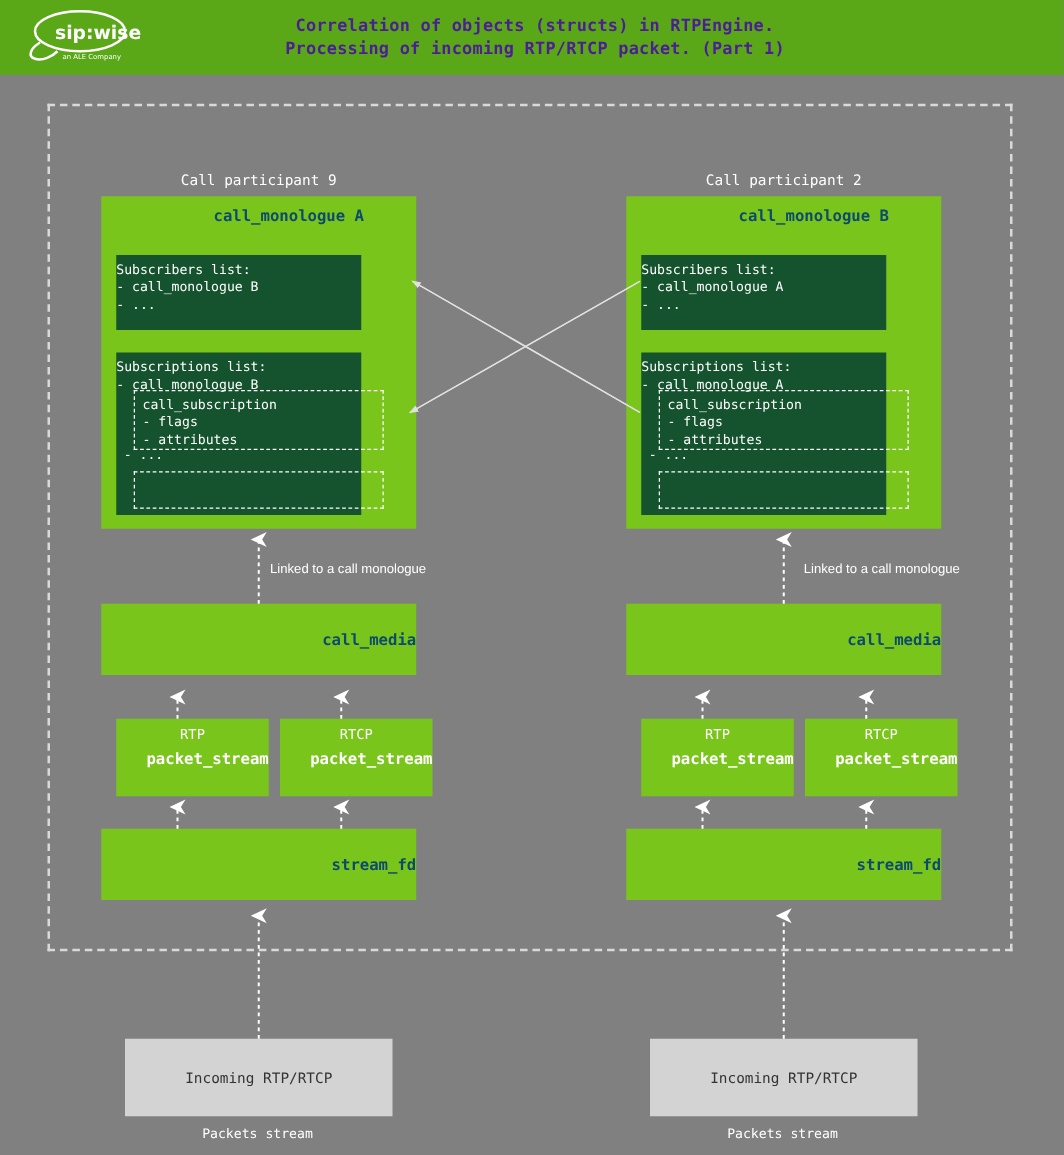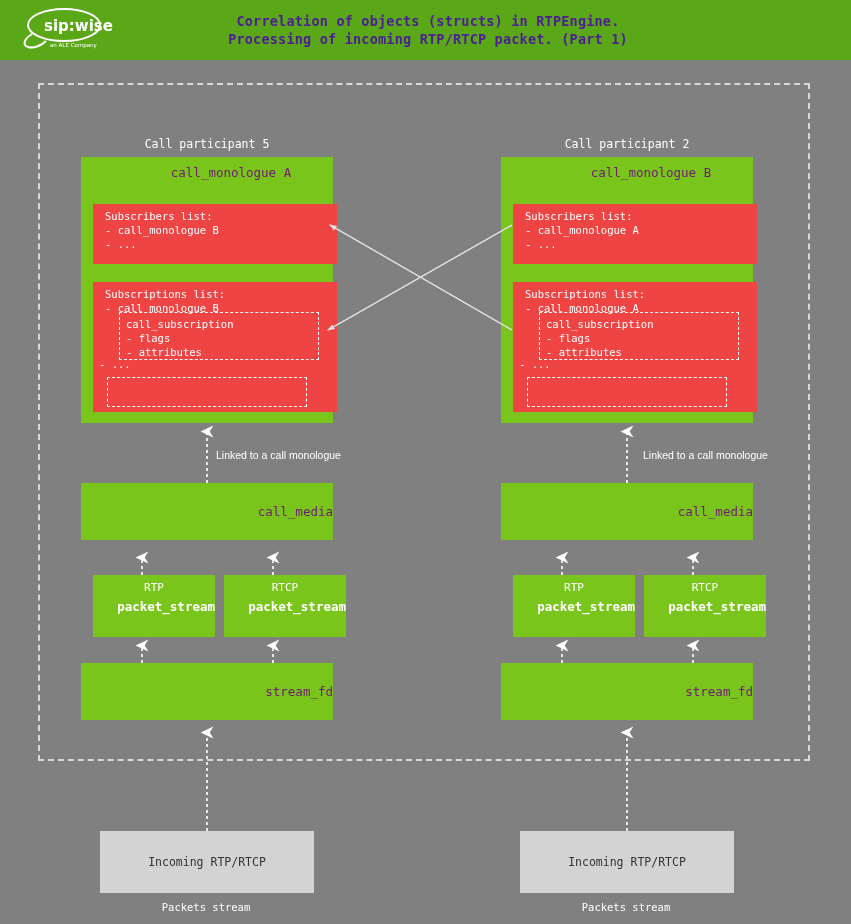--- a/index.html
+++ b/index.html
@@ -51,24 +51,24 @@
     border: 2px dashed #d9d9d9;
     box-sizing: border-box;
   }
   
   .gbox {
     position: absolute;
     background: #7ac51c;
     box-sizing: border-box;
   }
   .gbox .title {
-    color: #701a75;
+    color: #0c4a6e;
     font-family: "DejaVu Sans Mono", monospace;
     font-size: 12.5px;
-    font-weight: normal;
+    font-weight: bold;
     text-align: center;
     padding-left: 48px;
   }
   .col-label {
     position: absolute;
     color: #ffffff;
     font-family: "DejaVu Sans Mono", monospace;
     font-size: 11.5px;
     text-align: center;
     width: 260px;
@@ -76,44 +76,44 @@
   
   .monologue {
     width: 252px;
     height: 266px;
     padding: 8px 0 0 0;
   }
   .mono-title { margin-bottom: 9px; }
   .inner-box {
     position: absolute;
     left: 12px;
-    width: 244px;
-    background: #ef4444;
+    width: 196px;
+    background: #14532d;
     box-sizing: border-box;
     color: #ffffff;
     font-family: "DejaVu Sans Mono", monospace;
     font-size: 10.5px;
     line-height: 14px;
-    padding: 5px 12px;
+    padding: 5px 0;
   }
   .inner-box.subscribers { top: 47px; height: 60px; }
   .inner-box.subscriptions { top: 125px; height: 130px; }
   .sub-dashed {
     position: absolute;
     left: 14px;
     width: 200px;
     border: 1px dashed #ffffff;
     box-sizing: border-box;
     color: #ffffff;
     font-size: 10.5px;
     line-height: 14px;
     padding: 4px 6px;
     background: transparent;
   }
-  .sub-dashed.first { top: 30px; height: 48px; margin-left: 12px; }
+  .sub-dashed.first { top: 30px; height: 48px; }
   .sub-dashed.second { top: 95px; height: 30px; }
   .dots-line {
     position: absolute;
     left: 6px;
     top: 75px;
     font-size: 10.5px;
     line-height: 14px;
     color: #ffffff;
   }
   
@@ -185,21 +185,21 @@
     </svg>
   </div>
   <div class="header-title">
     <div>Correlation of objects (structs) in RTPEngine.</div>
     <div>Processing of incoming RTP/RTCP packet. (Part 1)</div>
   </div>
 </div>
 
 <div class="outer-dashed"></div>
 
-<div class="col-label" style="left:77px; top:137px;">Call participant 5</div>
+<div class="col-label" style="left:77px; top:137px;">Call participant 9</div>
 <div class="col-label" style="left:497px; top:137px;">Call participant 2</div>
 
 <div class="gbox monologue" style="left:81px; top:157px;">
   <div class="title mono-title">call_monologue A</div>
   <div class="inner-box subscribers">
     <div>Subscribers list:</div>
     <div>- call_monologue B</div>
     <div>- ...</div>
   </div>
   <div class="inner-box subscriptions">

